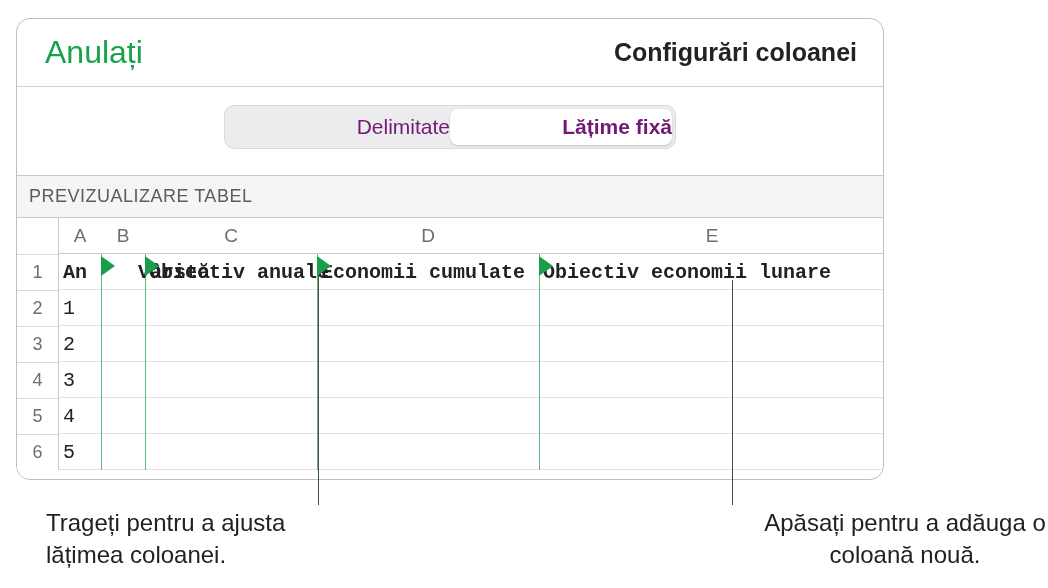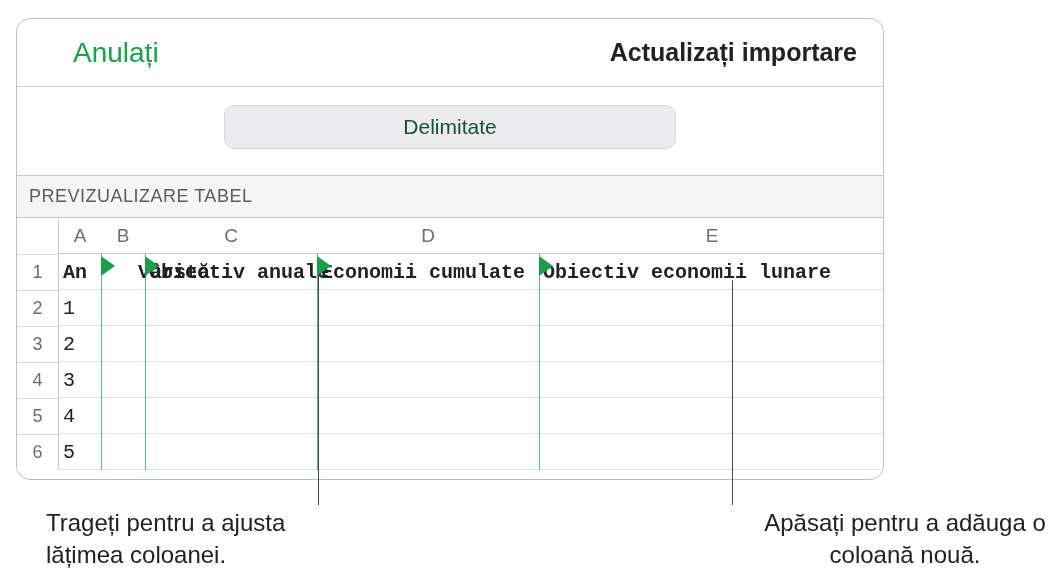--- a/index.html
+++ b/index.html
@@ -23,27 +23,26 @@
     }
     .header-bar {
       height: 68px;
       display: flex;
       align-items: center;
       justify-content: space-between;
       padding: 0 26px;
       border-bottom: 1px solid #d0d0d0;
     }
     .header-btn {
-      font-size: 28px;
+      font-size: 32px;
       color: #16a34a;
       background: none;
       border: none;
       cursor: pointer;
       padding: 4px 2px;
-      margin-left: 28px;
     }
     .header-btn.bold { font-weight: 600; }
     .header-title {
       font-size: 25px;
       font-weight: 700;
       color: #222;
     }
     .segmented-wrap {
       display: flex;
       justify-content: center;
@@ -57,23 +56,24 @@
       padding: 3px;
       width: 452px;
       height: 44px;
       border: 1px solid #d9d9db;
     }
     .seg-btn {
       flex: 1;
       border: none;
       background: transparent;
       font-size: 21px;
-      color: #14532d;
+      color: #701a75;
       border-radius: 8px;
       cursor: pointer;
+      text-align: right;
     }
     .seg-btn.selected {
       background: #fff;
       box-shadow: 0 1px 2px rgba(0,0,0,0.18);
       font-weight: 600;
     }
     .section-label {
       margin-top: 26px;
       padding: 10px 10px 10px 12px;
       background: #f5f5f6;
@@ -192,26 +192,27 @@
       background: #4a4a4a;
     }
   </style>
 </head>
 <body>
 
 <div class="sheet">
 
   <div class="header-bar">
     <button class="header-btn">Anulați</button>
-    <div class="header-title">Actualizați importare</div>
+    <div class="header-title">Configurări coloanei</div>
   </div>
 
   <div class="segmented-wrap">
     <div class="segmented">
       <button class="seg-btn">Delimitate</button>
+      <button class="seg-btn selected">Lățime fixă</button>
     </div>
   </div>
 
   <div class="section-label">PREVIZUALIZARE TABEL</div>
 
   <div class="grid-area">
 
     <div class="row-gutter">
       <div class="row-num first"></div>
       <div class="row-num">1</div>

